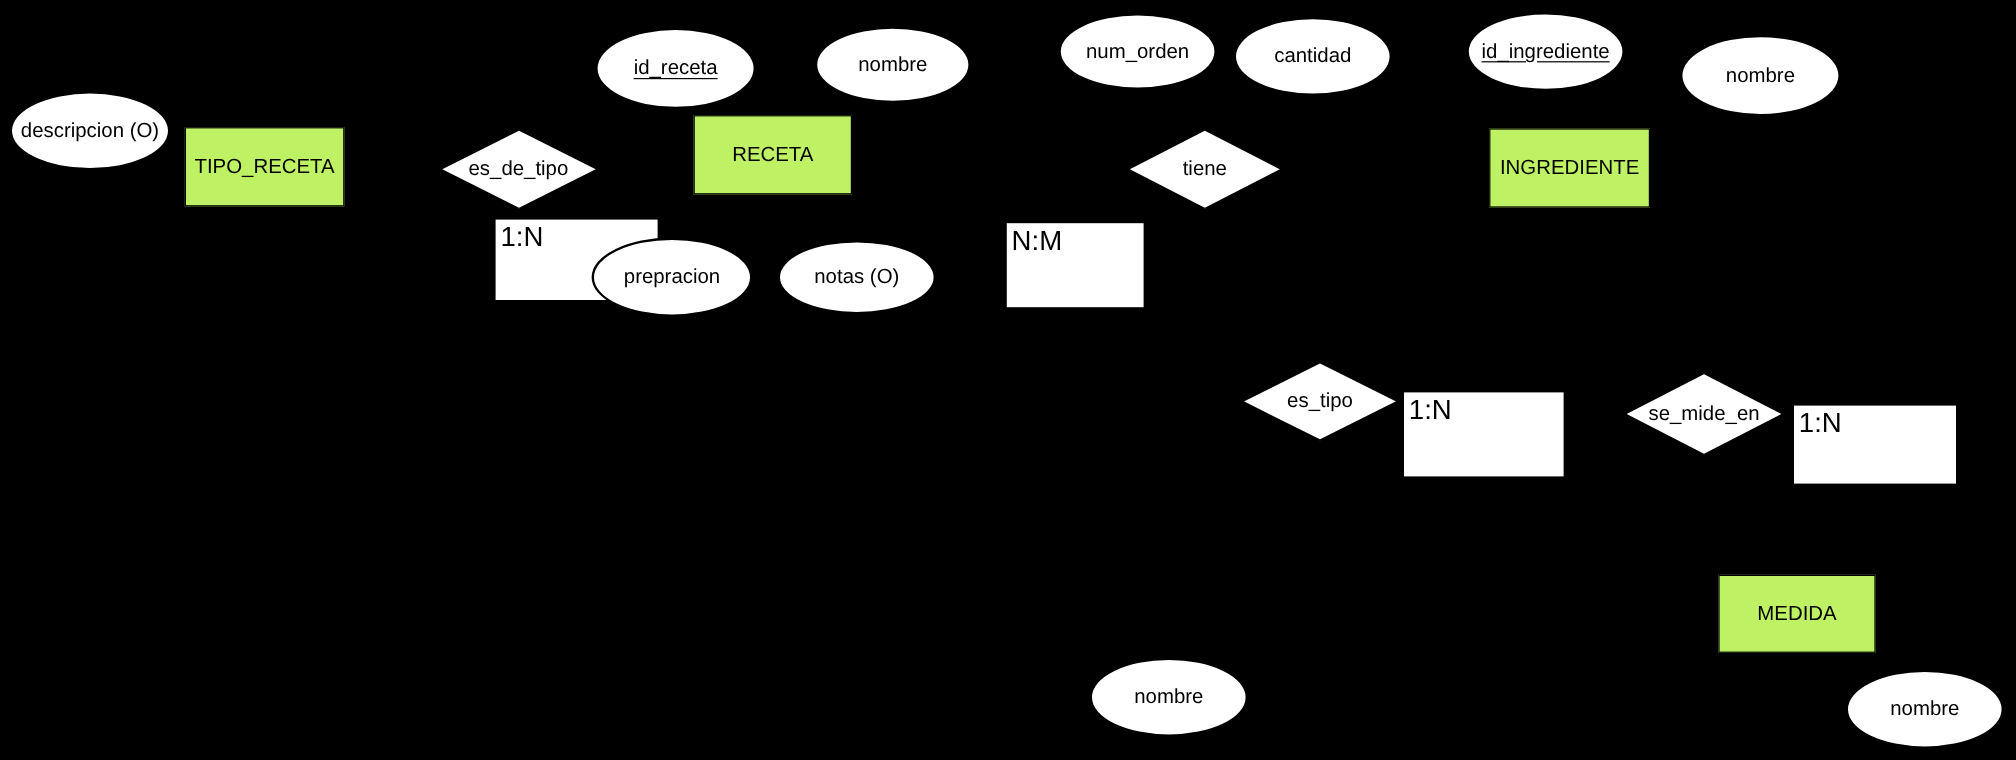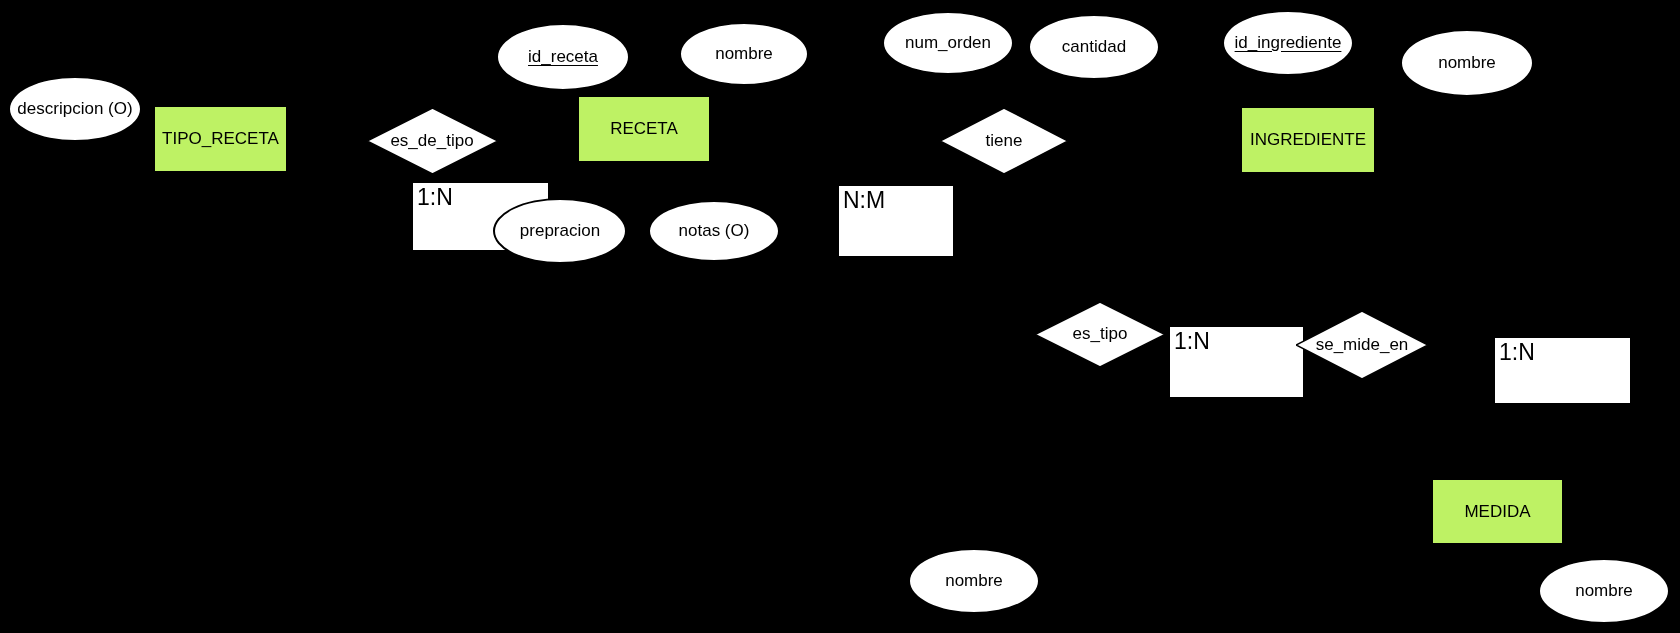--- a/index.html
+++ b/index.html
@@ -76,21 +76,21 @@
         <polygon points="0,33 64,0 128,33 64,66" fill="#ffffff" stroke="#000000" stroke-width="1.5"></polygon>
       </svg>
       <span class="lbl">tiene</span>
     </div>
     <div class="node relationship" style="left: 1035px; top: 301.5px; width: 130px; height: 65px;">
       <svg viewBox="0 0 130 65" preserveAspectRatio="none">
         <polygon points="0,32.5 65,0 130,32.5 65,65" fill="#ffffff" stroke="#000000" stroke-width="1.5"></polygon>
       </svg>
       <span class="lbl">es_tipo</span>
     </div>
-    <div class="node relationship" style="left: 1296px; top: 311px; width: 132px; height: 68px;">
+    <div class="node relationship" style="left: 1354px; top: 311px; width: 132px; height: 68px;">
       <svg viewBox="0 0 132 68" preserveAspectRatio="none">
         <polygon points="0,34 66,0 132,34 66,68" fill="#ffffff" stroke="#000000" stroke-width="1.5"></polygon>
       </svg>
       <span class="lbl">se_mide_en</span>
     </div>
     <div class="node entity" style="left: 154px; top: 106px; width: 133px; height: 66px;"><span class="lbl">TIPO_RECETA</span></div>
     <div class="node entity" style="left: 578px; top: 96px; width: 132px; height: 66px; text-align: right;"><span class="lbl">RECETA</span></div>
     <div class="node entity" style="left: 1241px; top: 107px; width: 134px; height: 66px;"><span class="lbl">INGREDIENTE</span></div>
     <div class="node entity" style="left: 1432px; top: 479px; width: 131px; height: 65px; text-align: right;"><span class="lbl">MEDIDA</span></div>
     <div class="node attribute" style="left: 8px; top: 76px; width: 134px; height: 66px;">

